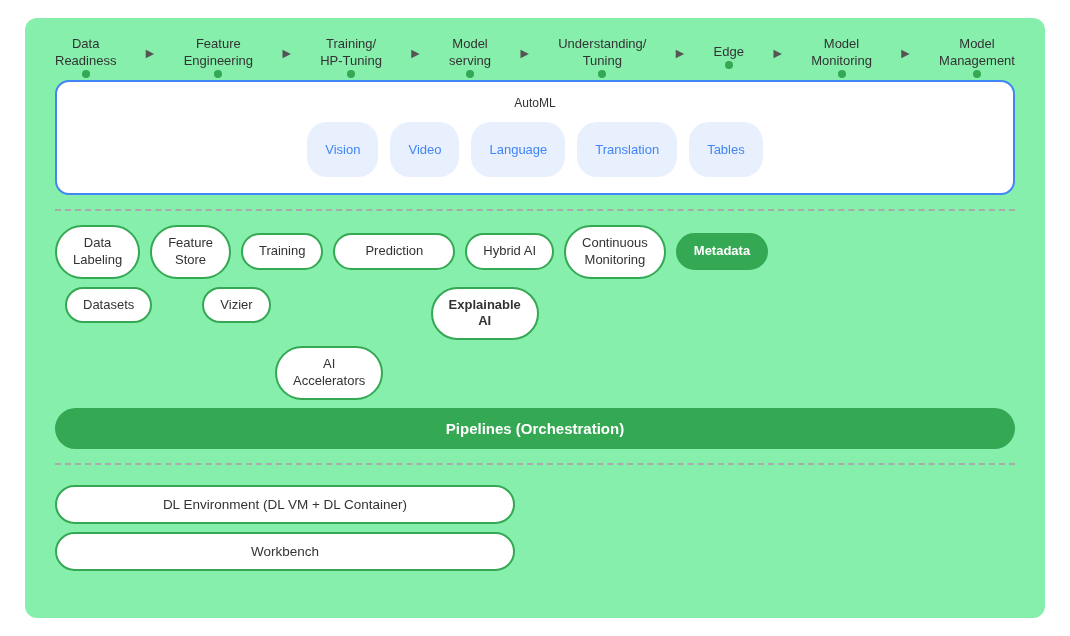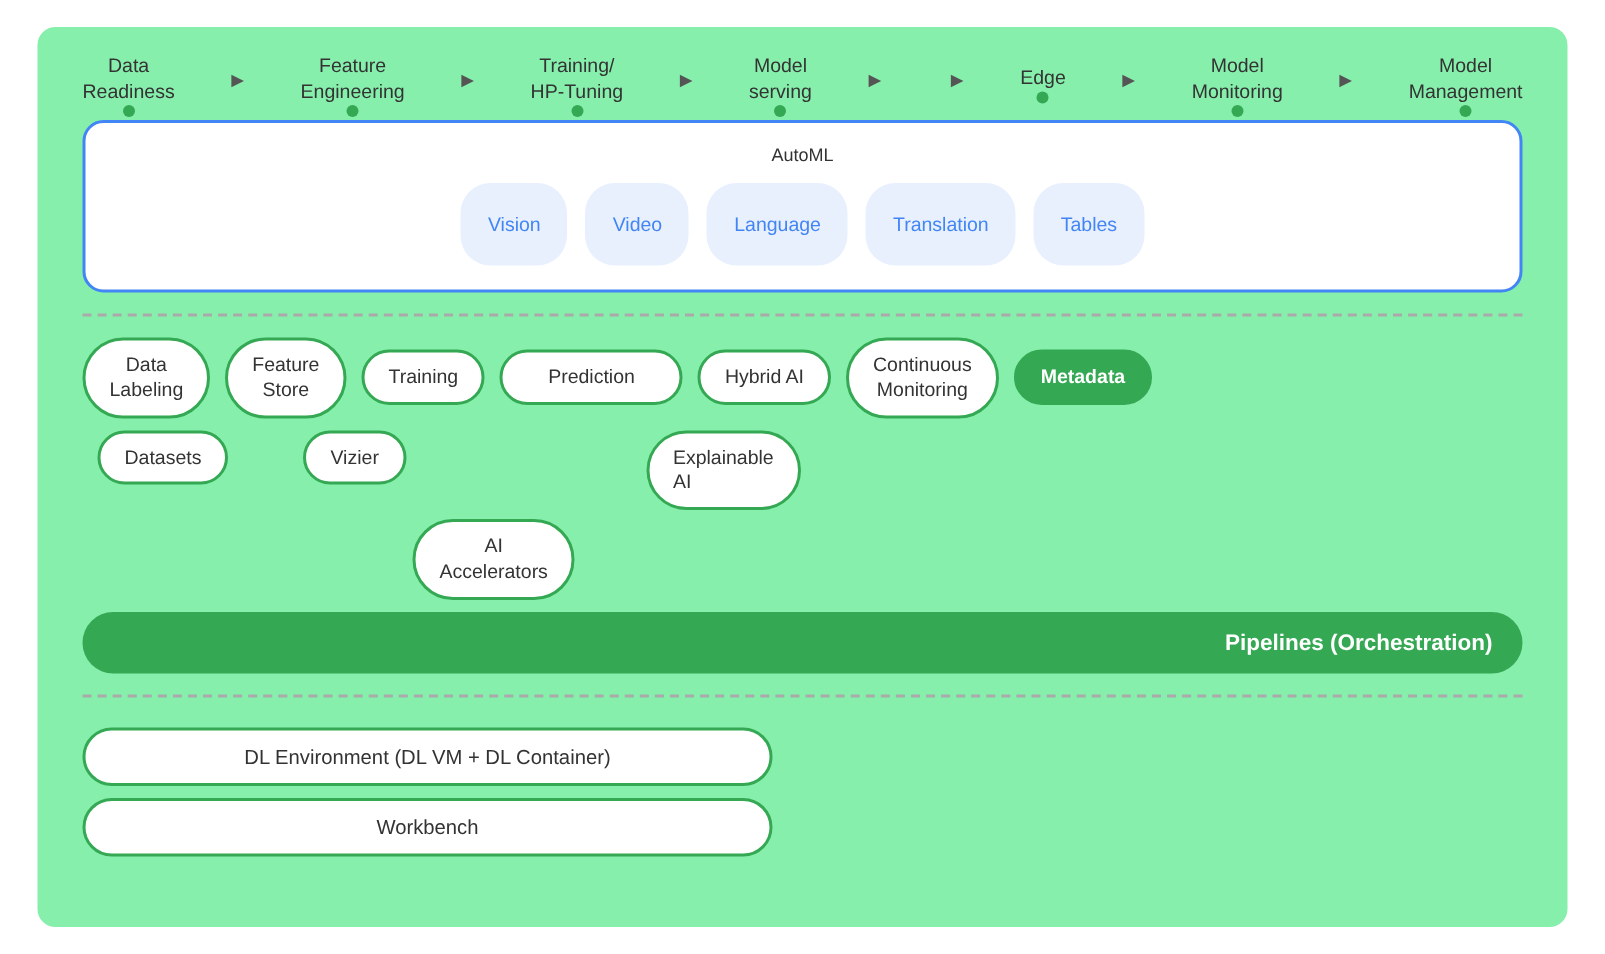--- a/index.html
+++ b/index.html
@@ -115,21 +115,21 @@
       padding: 8px 30px;
     }
 
     
     .pipelines-bar {
       background: #34a853;
       border-radius: 30px;
       color: #fff;
       font-weight: 600;
       font-size: 15px;
-      text-align: right;
+      text-align: center;
       padding: 12px 20px;
       margin: 6px 0 0 0;
     }
     .bottom-pill {
       border: 2px solid #34a853;
       border-radius: 30px;
       background: #fff;
       padding: 10px 20px;
       font-size: 13.5px;
       color: #333;
@@ -186,20 +186,27 @@
     </div>
     <span class="arrow-right">►</span>
     <div class="pipeline-step-wrap">
       <div class="pipeline-step">
         <span class="pipeline-step-label" style="white-space:pre-line">Model
 serving</span>
         <div class="dot-indicator"></div>
       </div>
     </div>
     <span class="arrow-right">►</span>
+    <div class="pipeline-step-wrap">
+      <div class="pipeline-step">
+        <span class="pipeline-step-label" style="white-space:pre-line">Understanding/
+Tuning</span>
+        <div class="dot-indicator"></div>
+      </div>
+    </div>
     <span class="arrow-right">►</span>
     <div class="pipeline-step-wrap">
       <div class="pipeline-step">
         <span class="pipeline-step-label">Edge</span>
         <div class="dot-indicator"></div>
       </div>
     </div>
     <span class="arrow-right">►</span>
     <div class="pipeline-step-wrap">
       <div class="pipeline-step">
@@ -248,21 +255,21 @@
       <div class="green-pill" style="white-space:pre-line">Continuous
 Monitoring</div>
       <div class="green-pill filled">Metadata</div>
     </div>
 
     <div style="display:flex; align-items:flex-start; margin-bottom:6px; margin-left:10px;">
       <div class="green-pill">Datasets</div>
       <div style="width:50px;"></div>
       <div class="green-pill">Vizier</div>
       <div style="width:160px;"></div>
-      <div class="green-pill" style="white-space:pre-line; text-align:left;">Explainable
+      <div class="green-pill" style="white-space:pre-line; text-align:center;font-weight:bold;">Explainable
 AI</div>
     </div>
 
 
     <div style="display:flex; align-items:center; gap:10px; margin-bottom:8px; margin-left:220px;">
       <div class="green-pill" style="white-space:pre-line; text-align:center;">AI
 Accelerators</div>
     </div>
 
     <div class="pipelines-bar">Pipelines (Orchestration)</div>

